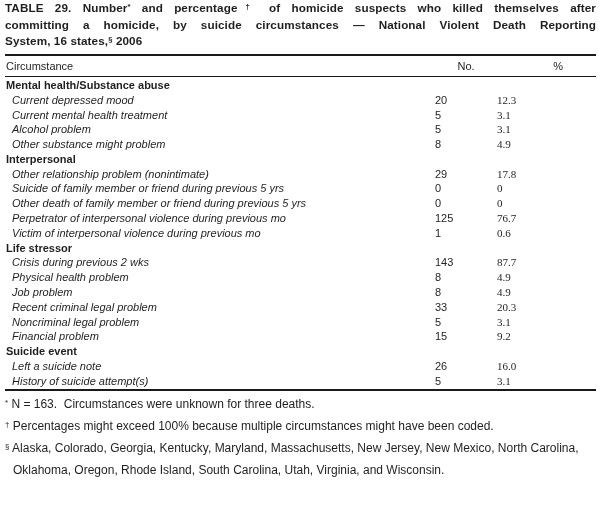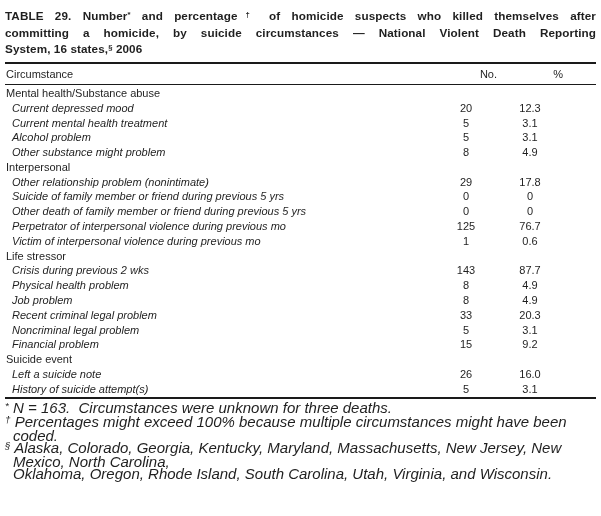--- a/index.html
+++ b/index.html
@@ -5,21 +5,21 @@
   * { box-sizing: border-box; margin: 0; padding: 0; }
   html, body {
     width: 601px; height: 516px;
     background: #ffffff;
     font-family: "Liberation Sans", sans-serif;
     color: #1f1f1f;
     overflow: hidden;
   }
   .page {
     width: 601px; height: 493px;
-    padding: 8px 5px 4px 5px;
+    padding: 0 5px 4px 5px;
   }
   
   .title {
     font-weight: bold;
     font-size: 11.7px;
     line-height: 15.4px;
     letter-spacing: 0.1px;
   }
   .title-line { width: 591px; }
   .title-line.jl { text-align: justify; text-align-last: justify; }
@@ -47,44 +47,43 @@
   col.c3 { width: 99px; }
   thead th {
     font-size: 11px;
     font-weight: normal;
     line-height: 14px;
     padding: 2.5px 0 3px 0;
     border-bottom: 1.5px solid #1a1a1a;
     vertical-align: bottom;
   }
   thead th.circ { text-align: left; padding-left: 1px; }
-  thead th.num  { text-align: right; }
+  thead th.num  { }
   thead th.pct  { text-align: right; padding-right: 33px; }
   tbody { font-size: 11px; }
   tbody td {
     line-height: 14.8px;
     height: 14.8px;
     vertical-align: middle;
     white-space: nowrap;
     overflow: hidden;
   }
-  tbody td.section { font-weight: normal; padding-left: 1px; }
+  tbody td.section { font-weight: bold; padding-left: 1px; }
   tbody td.label   { padding-left: 7px; font-style: italic; }
-  tbody td.num     { text-align: center; }
-  tbody td.pct     { text-align: center; padding-right: 33px; }
+  tbody td.num     { text-align: left; }
+  tbody td.pct     { text-align: left; padding-right: 33px; font-family: Liberation Serif, serif; }
   tbody tr:first-child td { padding-top: 1px; }
   
   .footnotes { margin-top: 3px; width: 591px; }
   .footnote {
-    font-size: 15px;
-    line-height: 12px;
+    font-size: 12px;
+    line-height: 20px;
     padding-left: 8px;
     text-indent: -8px;
     white-space: pre-wrap;
-    font-style: italic;
   }
 </style>
 </head>
 <body>
 
 <div class="page">
 
   <div class="title">
     <div class="title-line jl"><span>TABLE 29. Number</span><sup>*</sup><span> and percentage</span><sup>†</sup><span> of homicide suspects who killed themselves after</span></div>
     <div class="title-line jl">committing a homicide, by suicide circumstances — National Violent Death Reporting</div>

